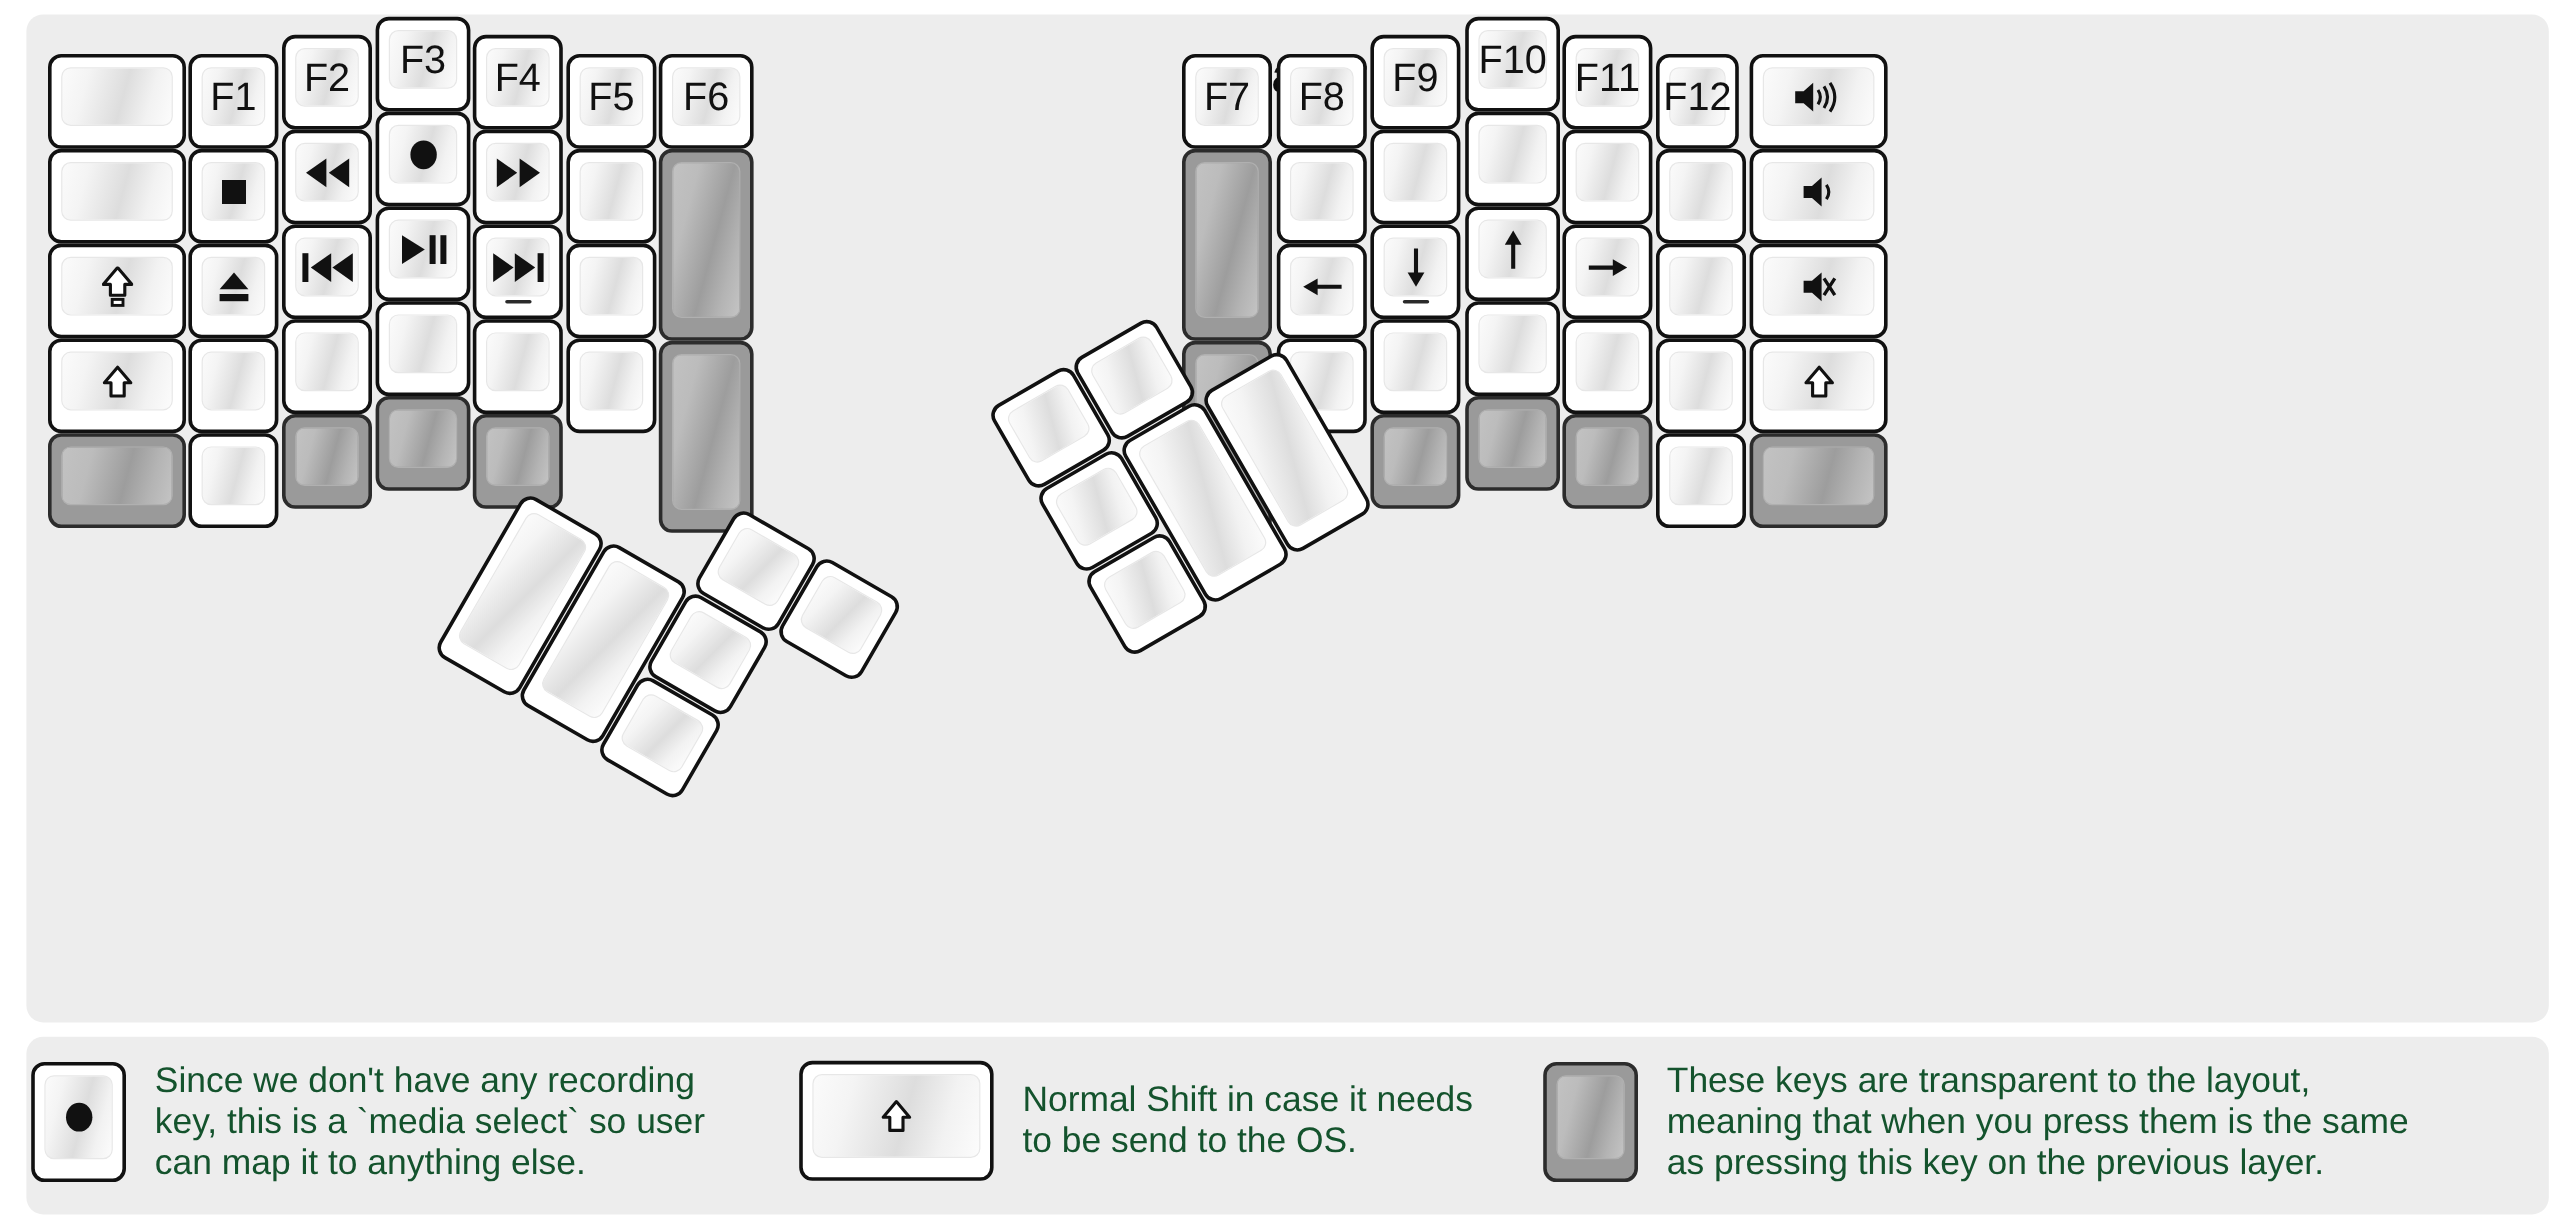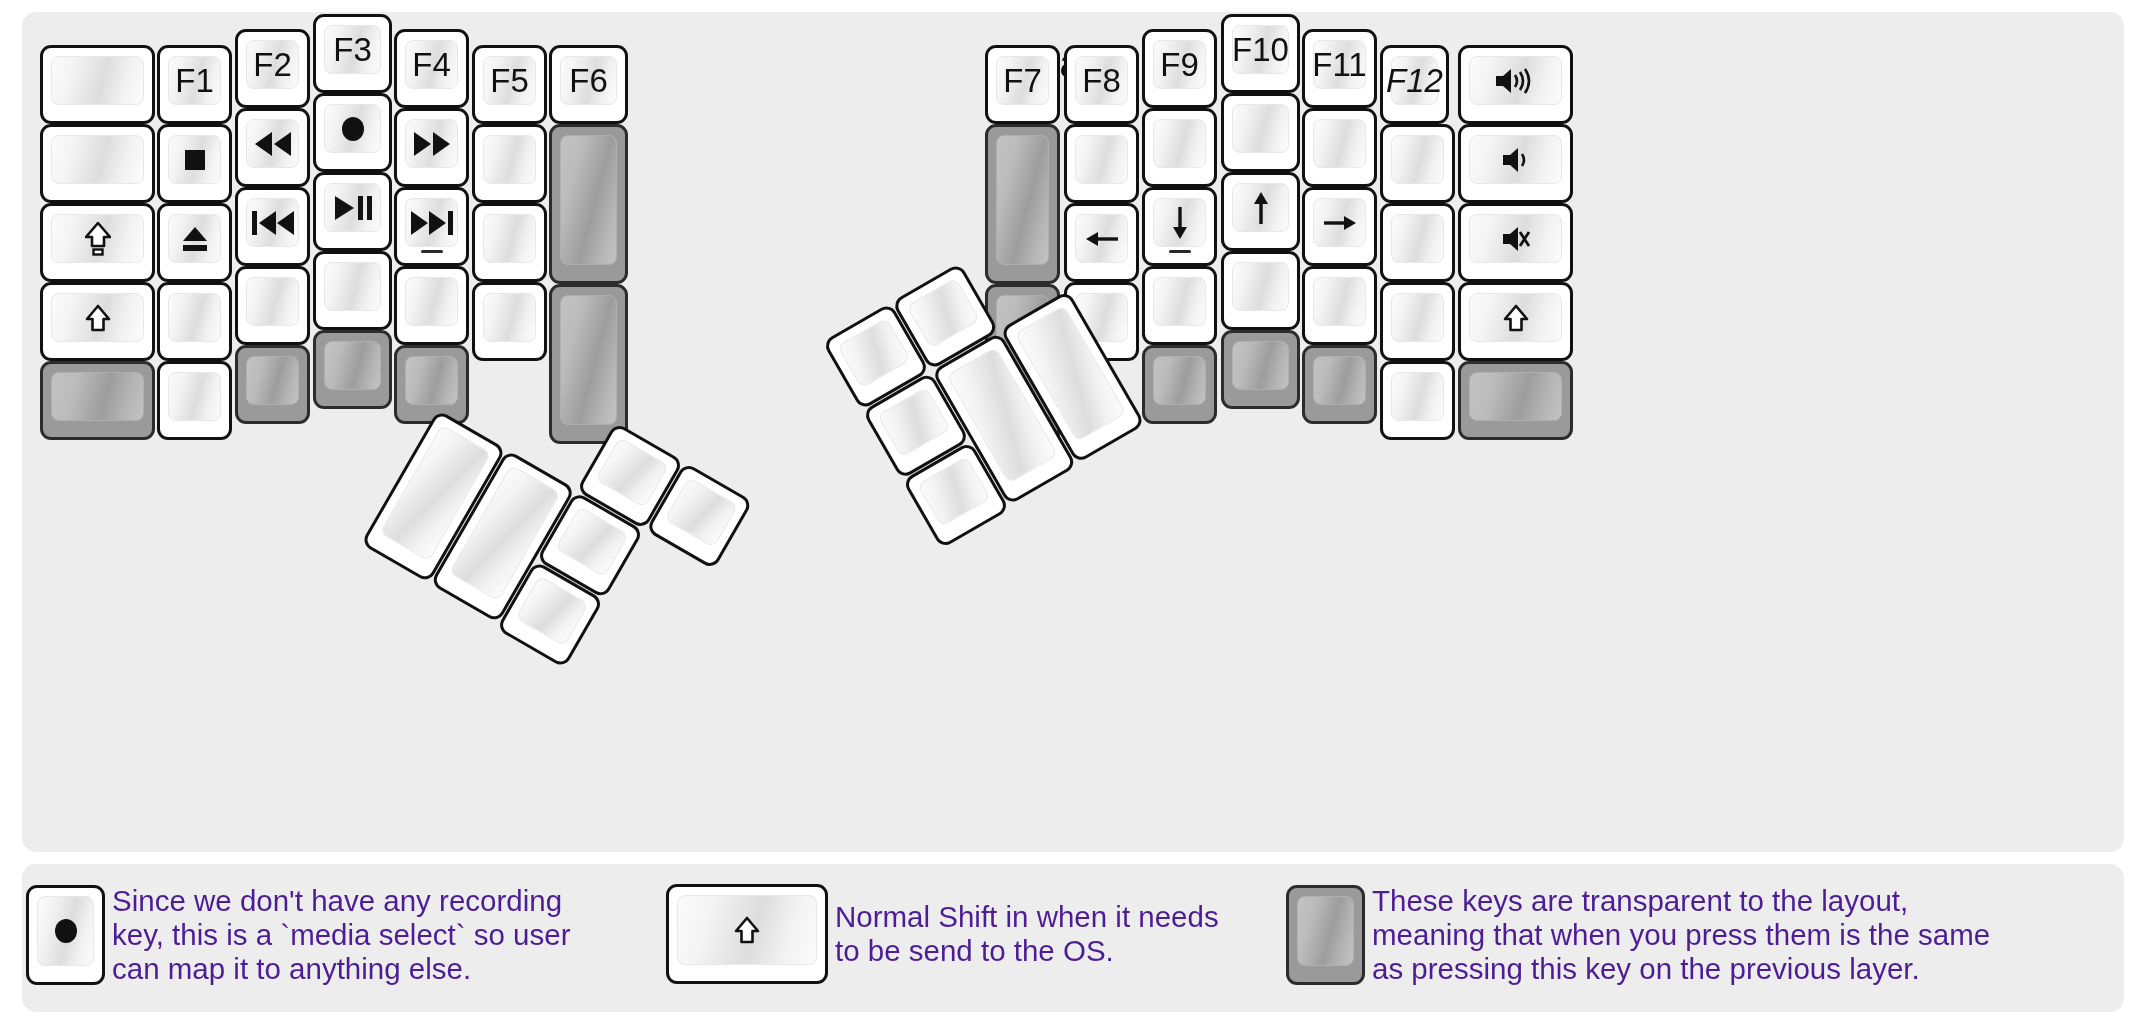--- a/index.html
+++ b/index.html
@@ -49,21 +49,21 @@
     bottom:10px;width:22px;height:3px;background:#2a2a2a;border-radius:2px;
   }
 
   
   .ico{display:block}
 
   
   .lg-item{position:absolute;display:flex;align-items:center;}
   .lg-key{position:relative;flex:0 0 auto;}
   .lg-text{
-    margin-left:7px;font-size:29.5px;color:#4c1d95;line-height:1.16;
+    margin-left:24px;font-size:29.5px;color:#14532d;line-height:1.16;
     white-space:pre-line;
   }
 </style>
 </head>
 <body>
 
 <div id="canvas">
 
   <div class="panel" id="board"></div>
 
@@ -487,21 +487,21 @@
       <div class="key" style="left: 1302px; top: 266px; width: 75px; height: 79px;">
         <div class="cap">
           <div class="top"></div>
         </div>
       </div>
       <div class="key trans" style="left: 1302px; top: 345px; width: 75px; height: 79px;">
         <div class="cap">
           <div class="top"></div>
         </div>
       </div>
-      <div class="key" style="left: 1380px; top: 45px; width: 69px; height: 79px; font-style: italic;">
+      <div class="key" style="left: 1380px; top: 45px; width: 69px; height: 79px;">
         <div class="cap">
           <div class="top">
             <span class="lbl">F12</span>
           </div>
         </div>
       </div>
       <div class="key" style="left: 1380px; top: 124px; width: 75px; height: 79px;">
         <div class="cap">
           <div class="top"></div>
         </div>
@@ -636,21 +636,21 @@
               <div class="top">
                 <span class="ico">
                   <svg class="ico" width="26" height="28" viewBox="0 0 26 28" fill="#111">
                     <path d="M13 2 L24 15 L18.5 15 L18.5 26 L7.5 26 L7.5 15 L2 15 Z" fill="#fff" stroke="#111" stroke-width="2.6" stroke-linejoin="round"></path>
                   </svg>
                 </span>
               </div>
             </div>
           </div>
         </div>
-        <div class="lg-text">Normal Shift in when it needs
+        <div class="lg-text">Normal Shift in case it needs
 to be send to the OS.</div>
       </div>
       <div class="lg-item" style="left: 1286px; top: 884px;">
         <div class="lg-key" style="width: 79px; height: 100px; position: relative;">
           <div class="key trans" style="left: 0px; top: 0px; width: 79px; height: 100px;">
             <div class="cap">
               <div class="top"></div>
             </div>
           </div>
         </div>

